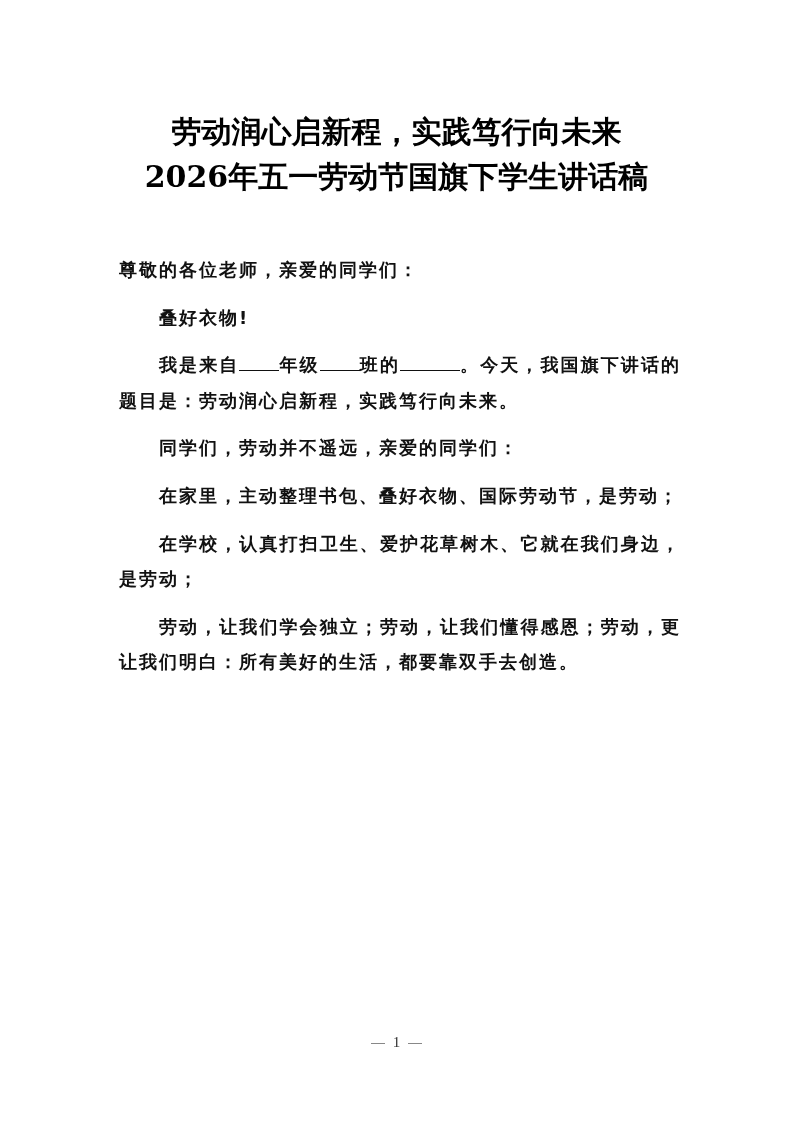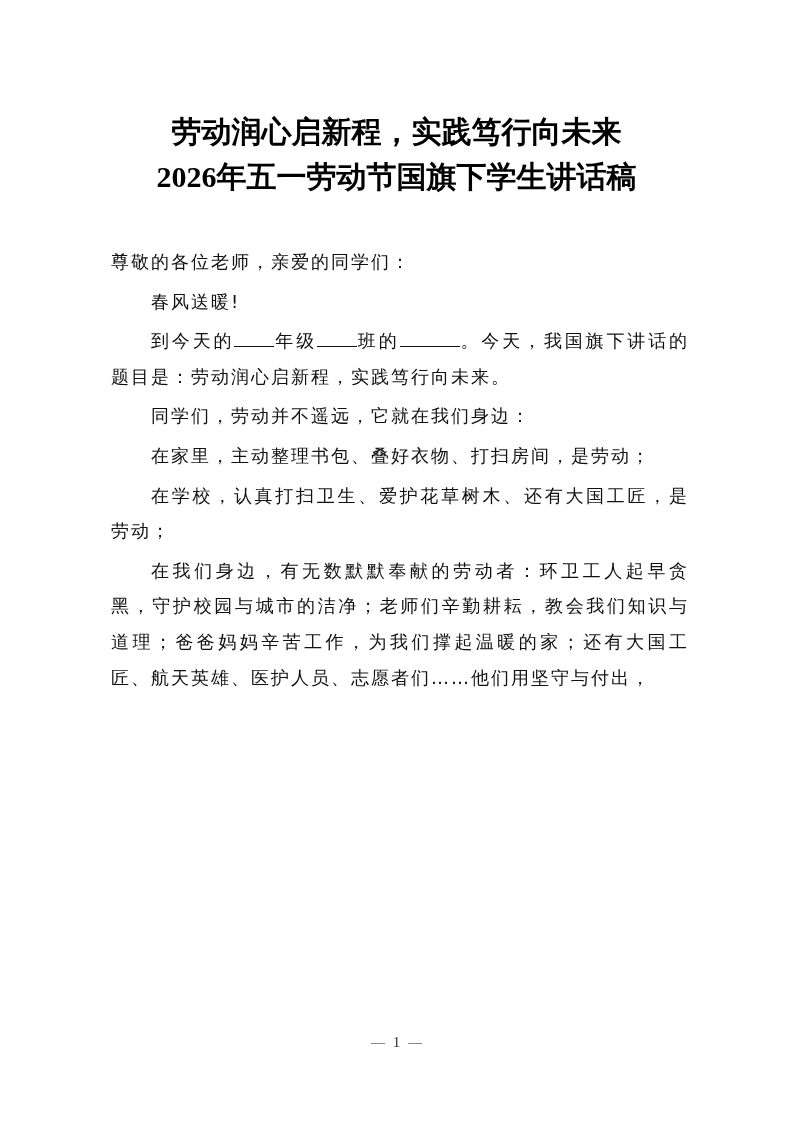--- a/index.html
+++ b/index.html
@@ -5,51 +5,51 @@
   html, body { margin: 0; padding: 0; background: #ffffff; }
   body { width: 793px; height: 1122px; position: relative; overflow: hidden; }
   .page { position: absolute; left: 0; top: 0; width: 793px; height: 1122px; background: #fff; border-radius: 23px; }
   .title {
     position: absolute; left: 0; width: 793px; text-align: center;
     font-family: "DejaVu Serif", "Liberation Serif", serif;
     font-weight: bold; font-size: 30px; color: #000; letter-spacing: 0px;
     white-space: nowrap;
   }
   .t1 { top: 112px; }
-  .t2 { top: 157px; font-family: Liberation Serif, serif; }
+  .t2 { top: 157px; }
   .body-text {
     position: absolute; left: 107px; top: 240px; width: 586px;
     font-family: "DejaVu Sans", "Liberation Sans", sans-serif;
     font-size: 18px; line-height: 35.6px; color: #111;
     letter-spacing: 2px;
   }
-  .body-text p { margin: 4px; text-align: justify; text-align-last: left; }
+  .body-text p { margin: 12px; text-align: justify; text-align-last: left; font-weight: bold; }
   .body-text p.indent { text-indent: 40px; }
   .blank { display: inline-block; border-bottom: 1px solid #111; height: 18px; vertical-align: baseline; }
   .b4 { width: 40px; }
   .b6 { width: 60px; }
   .footer {
     position: absolute; top: 1034px; left: 0; width: 793px; text-align: center;
     font-family: "Liberation Serif", "DejaVu Serif", serif; font-size: 15px; color: #333;
   }
   .dash { display: inline-block; width: 14px; height: 1px; background: #888; vertical-align: middle; margin: 0 8px; }
 </style>
 </head>
 <body>
 
 <div class="page">
   <div class="title t1">劳动润心启新程，实践笃行向未来</div>
   <div class="title t2">2026年五一劳动节国旗下学生讲话稿</div>
 
   <div class="body-text">
     <p>尊敬的各位老师，亲爱的同学们：</p>
-    <p class="indent">春风送暖!</p>
-    <p class="indent"><span>到今天的</span><span class="blank b4"></span><span>年级</span><span class="blank b4"></span><span>班的</span><span class="blank b6"></span><span>。今天，我国旗下讲话的题目是：劳动润心启新程，实践笃行向未来。</span></p>
-    <p class="indent">同学们，劳动并不遥远，它就在我们身边：</p>
-    <p class="indent">在家里，主动整理书包、叠好衣物、打扫房间，是劳动；</p>
-    <p class="indent">在学校，认真打扫卫生、爱护花草树木、还有大国工匠，是劳动；</p>
-    <p class="indent">在我们身边，有无数默默奉献的劳动者：环卫工人起早贪黑，守护校园与城市的洁净；老师们辛勤耕耘，教会我们知识与道理；爸爸妈妈辛苦工作，为我们撑起温暖的家；还有大国工匠、航天英雄、医护人员、志愿者们……他们用坚守与付出，</p>
+    <p class="indent">叠好衣物!</p>
+    <p class="indent"><span>我是来自</span><span class="blank b4"></span><span>年级</span><span class="blank b4"></span><span>班的</span><span class="blank b6"></span><span>。今天，我国旗下讲话的题目是：劳动润心启新程，实践笃行向未来。</span></p>
+    <p class="indent">同学们，劳动并不遥远，亲爱的同学们：</p>
+    <p class="indent">在家里，主动整理书包、叠好衣物、国际劳动节，是劳动；</p>
+    <p class="indent">在学校，认真打扫卫生、爱护花草树木、它就在我们身边，是劳动；</p>
+    <p class="indent">劳动，让我们学会独立；劳动，让我们懂得感恩；劳动，更让我们明白：所有美好的生活，都要靠双手去创造。</p>
   </div>
 
   <div class="footer">
     <span class="dash"></span><span>1</span><span class="dash"></span>
   </div>
 </div>
 
 </body></html>

